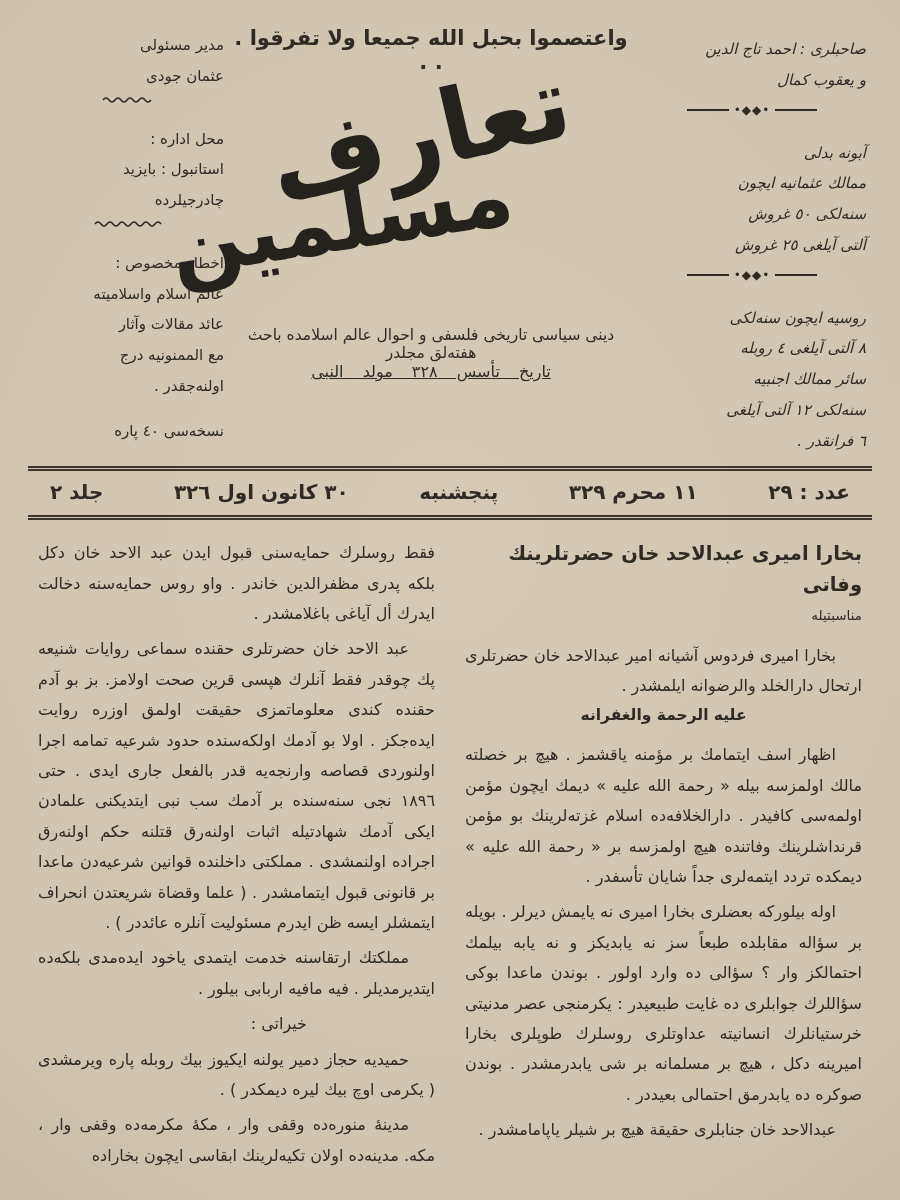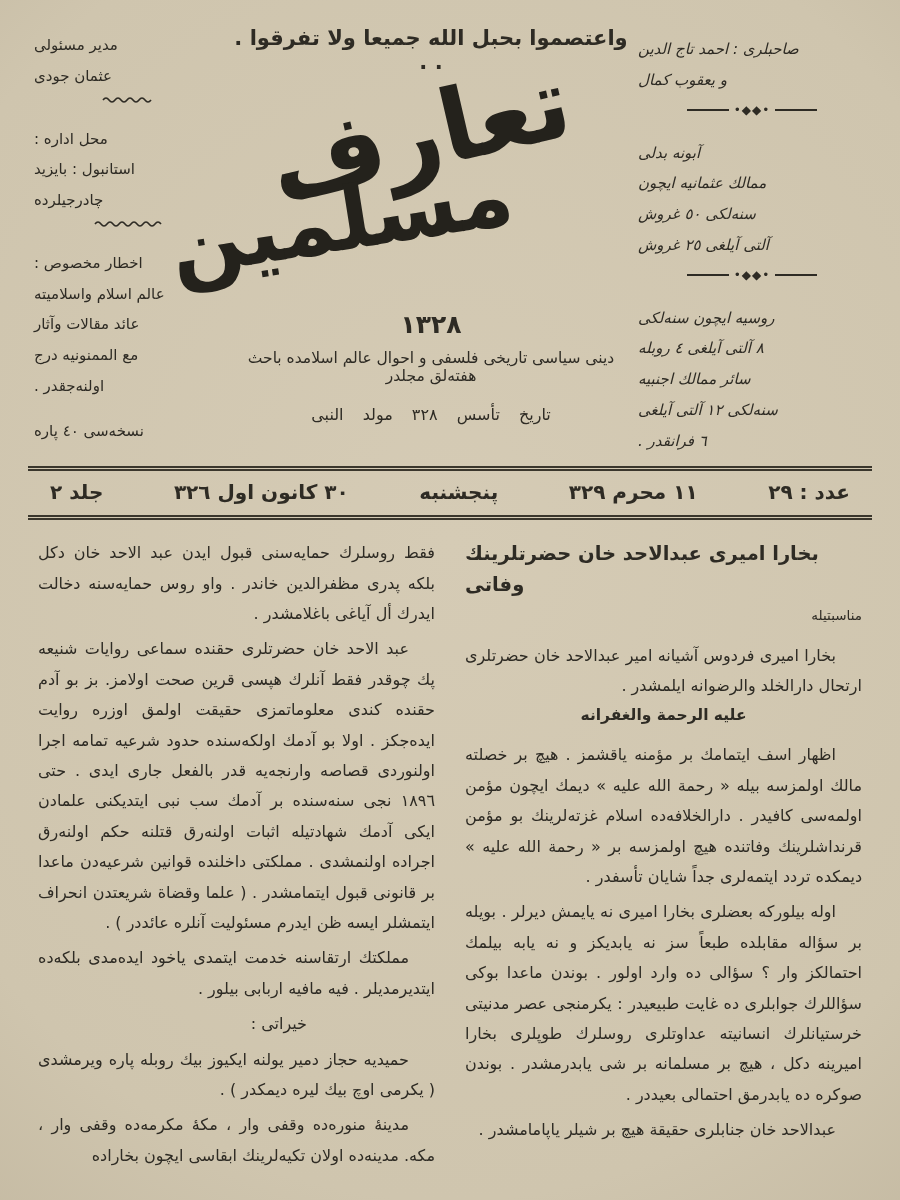--- a/index.html
+++ b/index.html
@@ -10,21 +10,21 @@
     margin:0 auto;
     direction:rtl;
     font-family:"DejaVu Sans", sans-serif;
     color:#2e2b24;
     background:
       radial-gradient(ellipse 120% 100% at 50% 45%, #d5cbb5 0%, #cfc5ae 55%, #bfb49c 82%, #a3987f 100%);
     overflow:hidden;
   }
   
   .header { display:flex; padding:26px 34px 0 34px; align-items:flex-start; }
-  .h-side { font-size:15px; line-height:2.05; text-align:left; font-weight:500; }
+  .h-side { font-size:15px; line-height:2.05; text-align:right; font-weight:500; }
   .h-right { width:228px; padding-top:8px;font-style:italic; }
   .h-left  { width:190px; padding-top:4px; }
   .h-center{ flex:1; text-align:center; padding:0 6px; }
 
   .ornament { display:flex; align-items:center; justify-content:center; gap:5px; margin:8px auto; width:130px; }
   .ornament .bar { flex:1; height:2px; background:#2e2b24; }
   .ornament .glyphs { font-size:12px; letter-spacing:1px; line-height:1; }
 
   .squiggle { display:block; margin:4px auto 6px auto; }
   .squiggle path { stroke:#2e2b24; stroke-width:1.6; fill:none; }
@@ -40,42 +40,42 @@
     transform:rotate(-13deg); white-space:nowrap;
   }
   .mast-w2 {
     position:absolute; top:92px; right:118px;
     font-size:86px; font-weight:bold; color:#24221c;
     transform:rotate(-9deg); white-space:nowrap;
   }
   .mast-year { font-size:25px; font-weight:bold; letter-spacing:16px; margin-top:-6px; }
   .verse-bottom { font-size:19px; font-weight:bold; margin-top:8px; }
   .subtitle1 { font-size:15.5px; margin-top:10px; }
-  .subtitle2 { font-size:16px; margin-top:20px; word-spacing:14px; }
+  .subtitle2 { font-size:16px; margin-top:0; word-spacing:14px;text-decoration:underline; }
 
   
   .dateline {
     margin:10px 28px 0 28px;
     border-top:5px double #3a362c;
     border-bottom:5px double #3a362c;
     padding:9px 22px 11px 22px;
     display:flex; justify-content:space-between; align-items:baseline;
     font-size:20px; font-weight:bold;
   }
   .dateline .small-gap { letter-spacing:1px; }
 
   
   .body { display:flex; gap:30px; padding:18px 38px 0 38px; }
   .bcol { flex:1; min-width:0; }
   .bcol p {
     font-size:16px; line-height:1.9; text-align:justify;
     text-indent:26px; margin-bottom:5px;
   }
   .bcol p.noindent { text-indent:0; }
-  .article-title { font-size:19.5px; font-weight:bold; text-align:left; line-height:1.6; }
+  .article-title { font-size:19.5px; font-weight:bold; text-align:right; line-height:1.6; }
   .article-sub { font-size:13.5px; text-align:right; margin:6px 0 18px 0; }
   .announce { font-size:17px; font-weight:normal; line-height:2.25; text-align:justify; text-indent:30px; }
   .announce-close { font-size:15.5px; font-weight:bold; text-align:center; margin:4px 0 16px 0; }
   .label-line { text-indent:0 !important; padding-right:128px; }
 </style>
 </head>
 <body>
 
 <div class="page">
 
@@ -106,21 +106,20 @@
       <div>سنه‌لكى ١٢ آلتى آيلغى</div>
       <div>٦ فرانقدر .</div>
     </div>
 
     <div class="h-center">
       <div class="verse-top">واعتصموا بحبل الله جميعا ولا تفرقوا . . .</div>
       <div class="masthead">
         <span class="mast-w1">تعارف</span>
         <span class="mast-w2">مسلمين</span>
       </div>
-      <div class="mast-year">١٣٢٨</div>
       <div class="subtitle1">دينى سياسى تاريخى فلسفى و احوال عالم اسلامده باحث هفته‌لق مجلدر</div>
       <div class="subtitle2">تاريخ تأسس ٣٢٨ مولد النبى</div>
     </div>
 
     <div class="h-side h-left">
       <div>مدير مسئولى</div>
       <div>عثمان جودى</div>
       <svg class="squiggle" width="54" height="8" viewBox="0 0 54 8">
         <path d="M1 4 q3 -4 6 0 q3 4 6 0 q3 -4 6 0 q3 4 6 0 q3 -4 6 0 q3 4 6 0 q3 -4 6 0 q3 4 6 0"></path>
       </svg>

